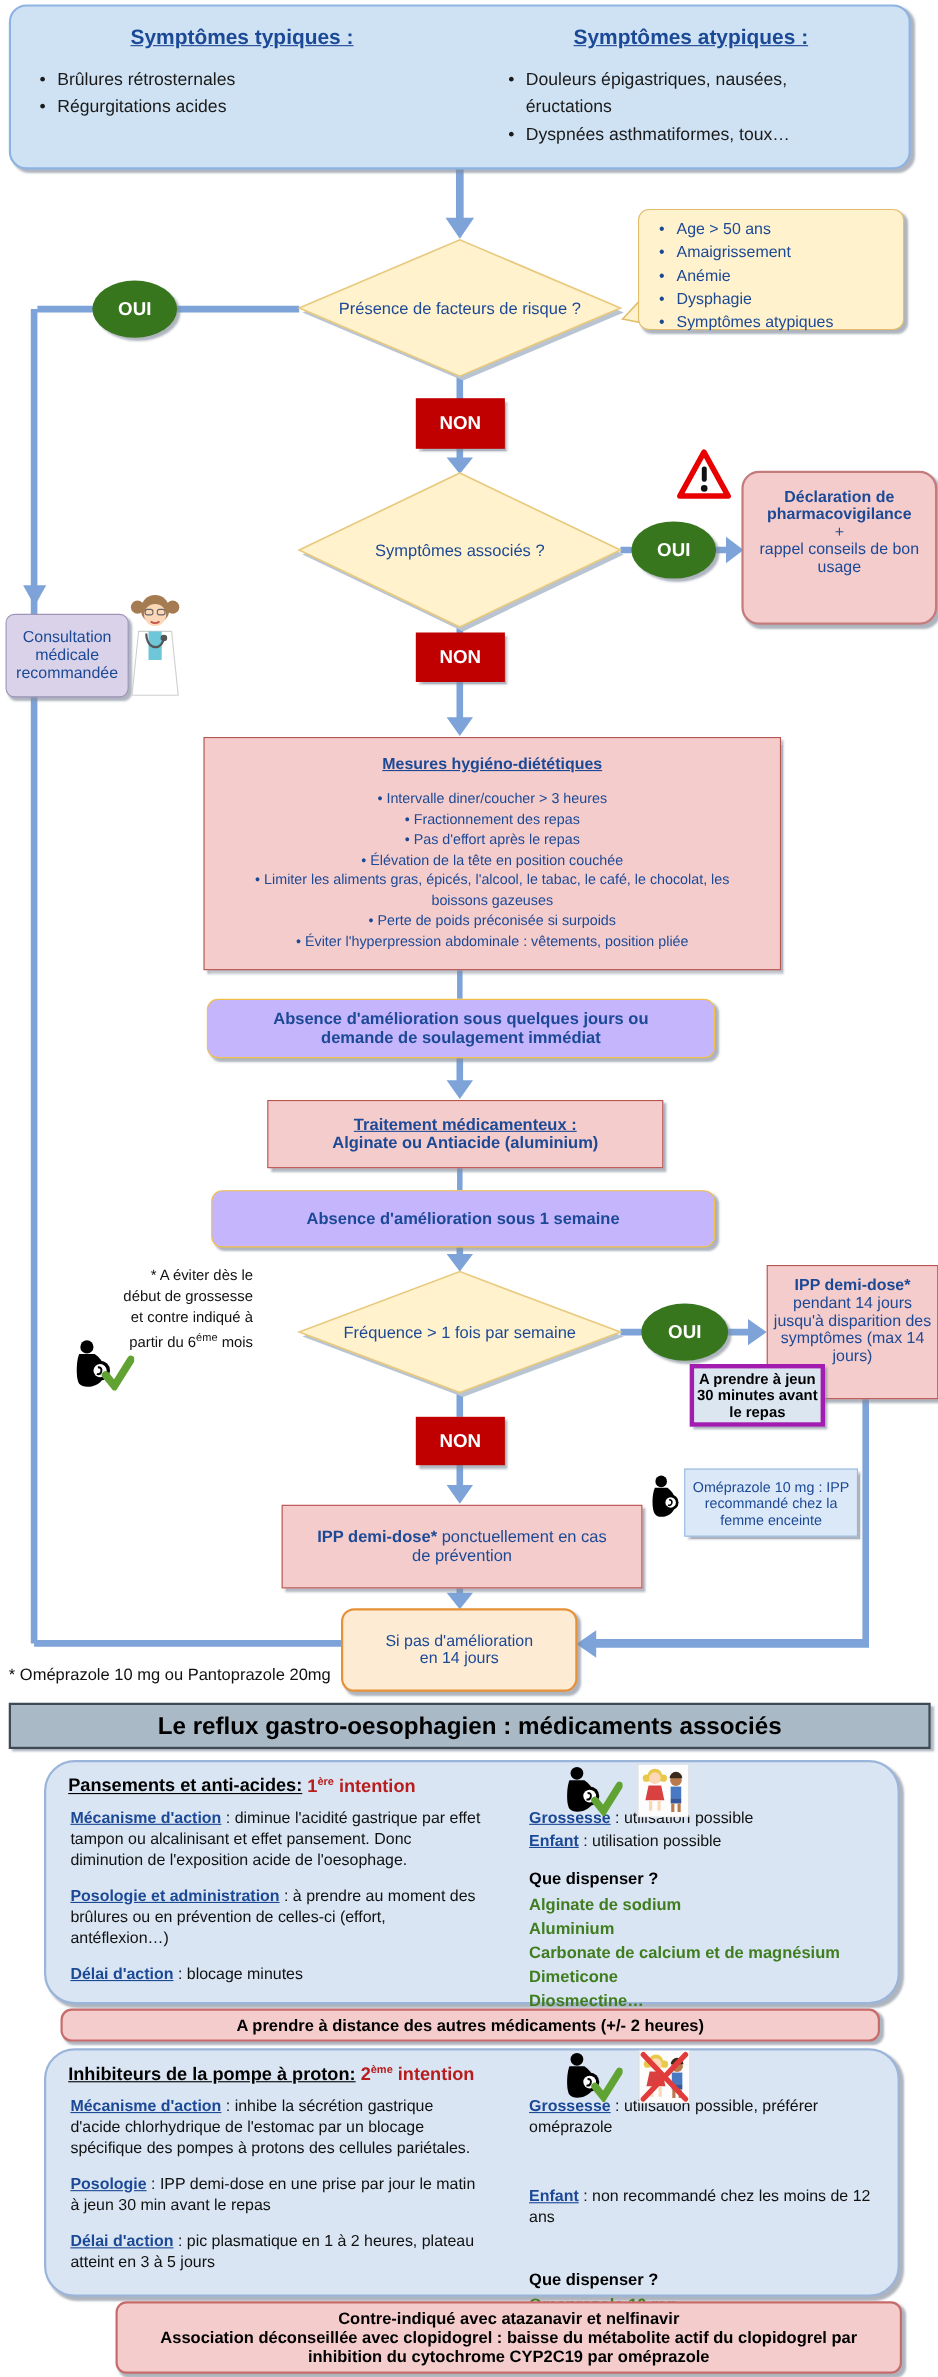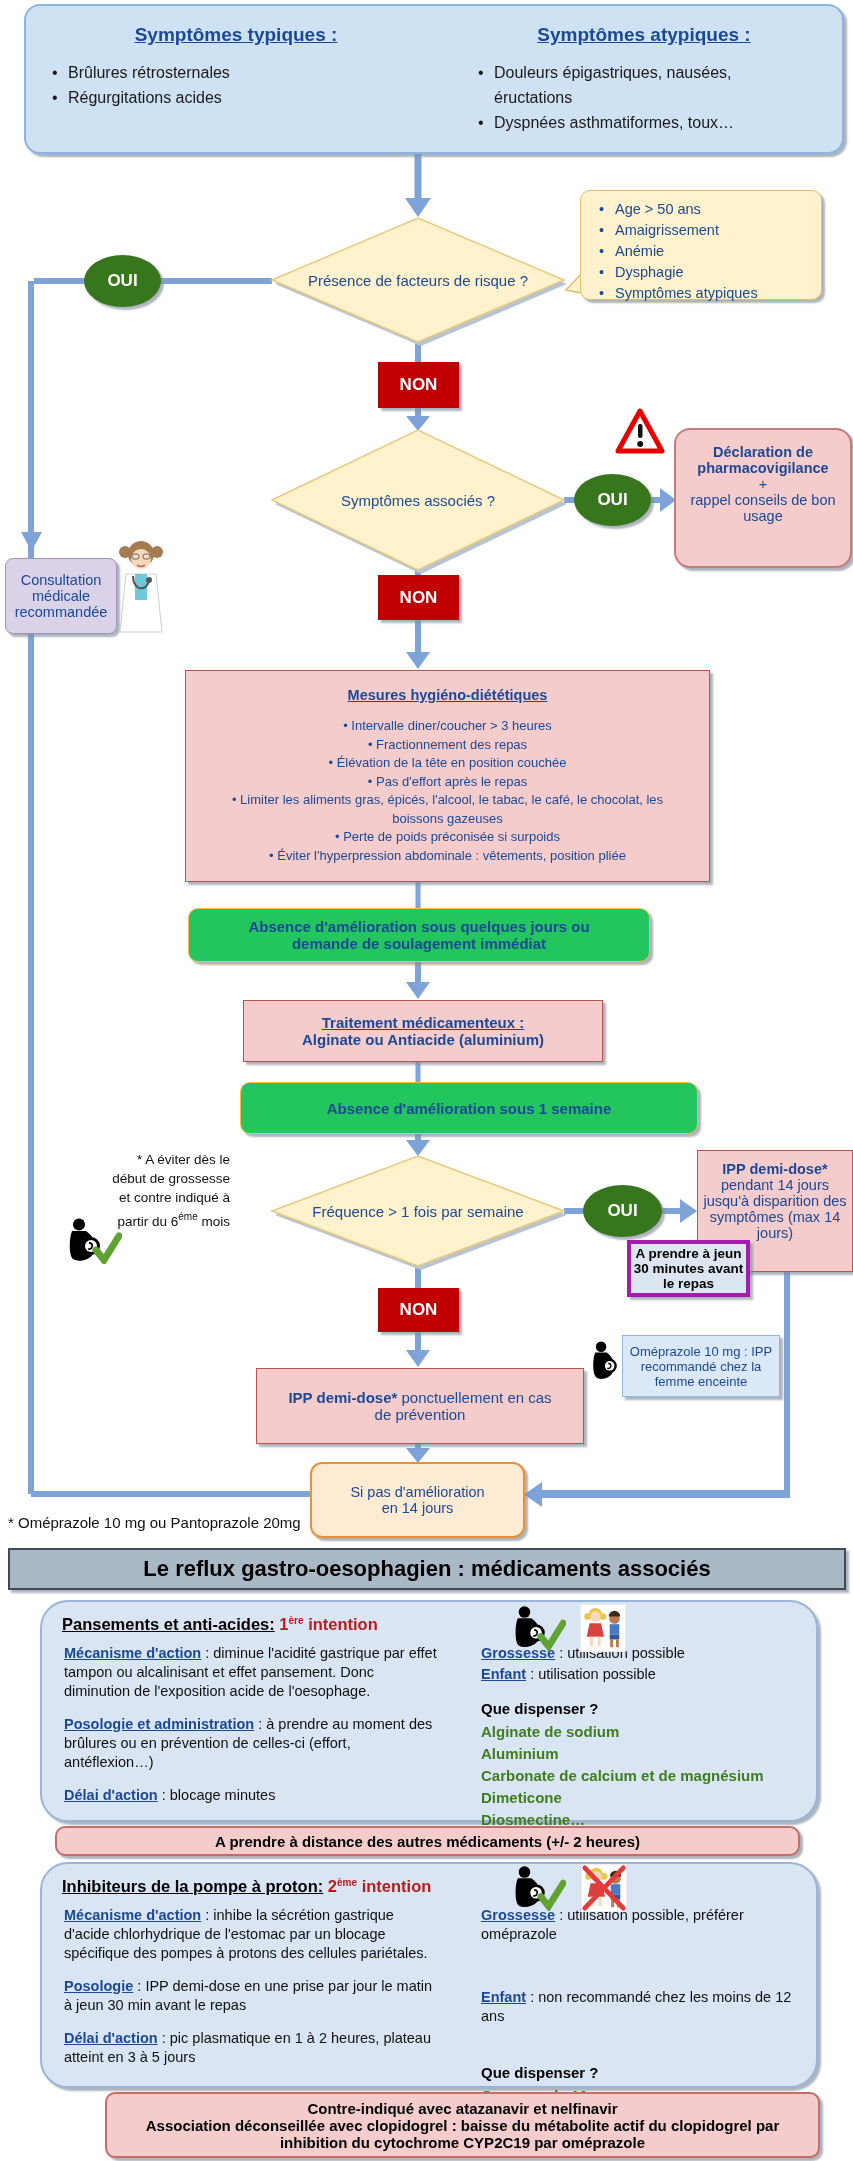--- a/index.html
+++ b/index.html
@@ -4,21 +4,21 @@
 <style>
   html,body{margin:0;padding:0;background:#fff;}
   #canvas{position:relative;width:853px;height:2161px;background:#fff;
           font-family:"Liberation Sans",sans-serif;overflow:hidden;}
   .abs{position:absolute;}
   #wires{position:absolute;left:0;top:0;z-index:1;}
   .box{position:absolute;z-index:2;box-sizing:border-box;}
   .shadow{box-shadow:3px 3px 2px rgba(130,140,155,.65);}
   .center{text-align:center;}
   
-  .topbox{left:24px;top:4px;width:820px;height:150px;background:#cfe2f3;
+  .topbox{left:8px;top:4px;width:820px;height:150px;background:#cfe2f3;
           border:2px solid #8db3e2;border-radius:16px;display:flex;}
   .topcol{flex:1;padding:10px 14px 0 26px;}
   .tophead{font-size:19px;font-weight:bold;text-decoration:underline;color:#1c4996;
            text-align:center;margin:8px 0 14px 0;}
   ul.blist{list-style:none;margin:0;padding:0;}
   ul.blist li{font-size:16px;color:#1a1a1a;line-height:25px;padding-left:16px;position:relative;}
   ul.blist li:before{content:"•";position:absolute;left:0;}
   
   .callout{left:580px;top:190px;width:242px;height:110px;background:#fff2cc;
            border:1.5px solid #e3bd6a;border-radius:10px;padding:8px 6px 4px 18px;}
@@ -27,21 +27,21 @@
   .dlabel{position:absolute;z-index:2;font-size:15px;color:#1c4996;text-align:center;}
   
   .oui{position:absolute;z-index:3;background:#38761d;border-radius:50%;
        color:#fff;font-weight:bold;font-size:17px;display:flex;align-items:center;
        justify-content:center;box-shadow:3px 3px 2px rgba(130,140,155,.65);}
   .non{position:absolute;z-index:3;background:#c00000;color:#fff;font-weight:bold;
        font-size:17px;display:flex;align-items:center;justify-content:center;
        box-shadow:3px 3px 2px rgba(130,140,155,.65);}
   
   .pinkbox{background:#f4cccc;border:1.5px solid #b85450;color:#1c4996;}
-  .orangebox{background:#22c55e;border:1.5px solid #f0c04a;border-radius:10px;color:#1c4996;}
+  .orangebox{background:#c4b5fd;border:1.5px solid #f0c04a;border-radius:10px;color:#1c4996;}
   .flowtxt{display:flex;align-items:center;justify-content:center;text-align:center;}
   .lavbox{background:#d9d2e9;border:1.5px solid #9e94b8;border-radius:8px;color:#1c4996;}
   .declbox{background:#f4cccc;border:2px solid #c47b7b;border-radius:16px;color:#1c4996;}
   .ltbluebox{background:#dbe8f8;border:1.5px solid #96b7dd;color:#1c4996;}
   .fastbox{background:#dce6f1;border:4px solid #a21caf;color:#000;font-weight:bold;}
   .sipas{background:#fdebd3;border:2px solid #e69138;border-radius:12px;color:#1c4996;}
   
   .mesures{left:185px;top:670px;width:525px;height:212px;padding-top:16px;}
   .mtitle{font-size:14.5px;font-weight:bold;text-decoration:underline;text-align:center;margin-bottom:14px;}
   ul.mlist{list-style:none;margin:0;padding:0;text-align:center;}
@@ -188,36 +188,36 @@
     <rect x="17" y="34" width="12" height="26" fill="#6ec6d9"></rect>
     <path d="M15,36 c0,16 16,16 16,2" stroke="#555" fill="none" stroke-width="2"></path>
     <circle cx="31" cy="40" r="3" fill="#555"></circle>
   </svg>
 
   <div class="box pinkbox shadow mesures">
     <div class="mtitle">Mesures hygiéno-diététiques</div>
     <ul class="mlist">
       <li>Intervalle diner/coucher &gt; 3 heures</li>
       <li>Fractionnement des repas</li>
+      <li>Pas d'effort après le repas</li>
       <li>Élévation de la tête en position couchée</li>
-      <li>Pas d'effort après le repas</li>
       <li style="width:470px;margin:0 auto;">Limiter les aliments gras, épicés, l'alcool, le tabac, le café, le chocolat, les boissons gazeuses</li>
       <li>Perte de poids préconisée si surpoids</li>
       <li>Éviter l'hyperpression abdominale : vêtements, position pliée</li>
     </ul>
   </div>
 
   <div class="box orangebox shadow flowtxt" style="left:188px;top:908px;width:462px;height:54px;font-weight:bold;font-size:15px;padding:0 30px;">Absence d'amélioration sous quelques jours ou demande de soulagement immédiat</div>
 
   <div class="box pinkbox shadow" style="left:243px;top:1000px;width:360px;height:62px;font-size:15px;font-weight:bold;display:flex;flex-direction:column;align-items:center;justify-content:center;">
     <div style="text-decoration:underline;">Traitement médicamenteux :</div>
     <div>Alginate ou Antiacide (aluminium)</div>
   </div>
 
-  <div class="box orangebox shadow flowtxt" style="left:192px;top:1082px;width:458px;height:52px;font-weight:bold;font-size:15px;margin-left:48px;">Absence d'amélioration sous 1 semaine</div>
+  <div class="box orangebox shadow flowtxt" style="left:192px;top:1082px;width:458px;height:52px;font-weight:bold;font-size:15px;">Absence d'amélioration sous 1 semaine</div>
 
   <div class="abs pregnote">
     <div>* A éviter dès le</div>
     <div>début de grossesse</div>
     <div>et contre indiqué à</div>
     <div><span>partir du 6</span><sup>éme</sup><span> mois</span></div>
   </div>
   <svg class="abs" style="left:64px;top:1218px;z-index:2;" width="58" height="46" viewBox="0 0 58 46">
     <circle cx="15" cy="6.5" r="6" fill="#000"></circle>
     <path d="M8,13 L22,13 C31,19 33,28 29,36 C25,43 12,45 8,40 C5,36 5,20 8,13 Z" fill="#000"></path>

